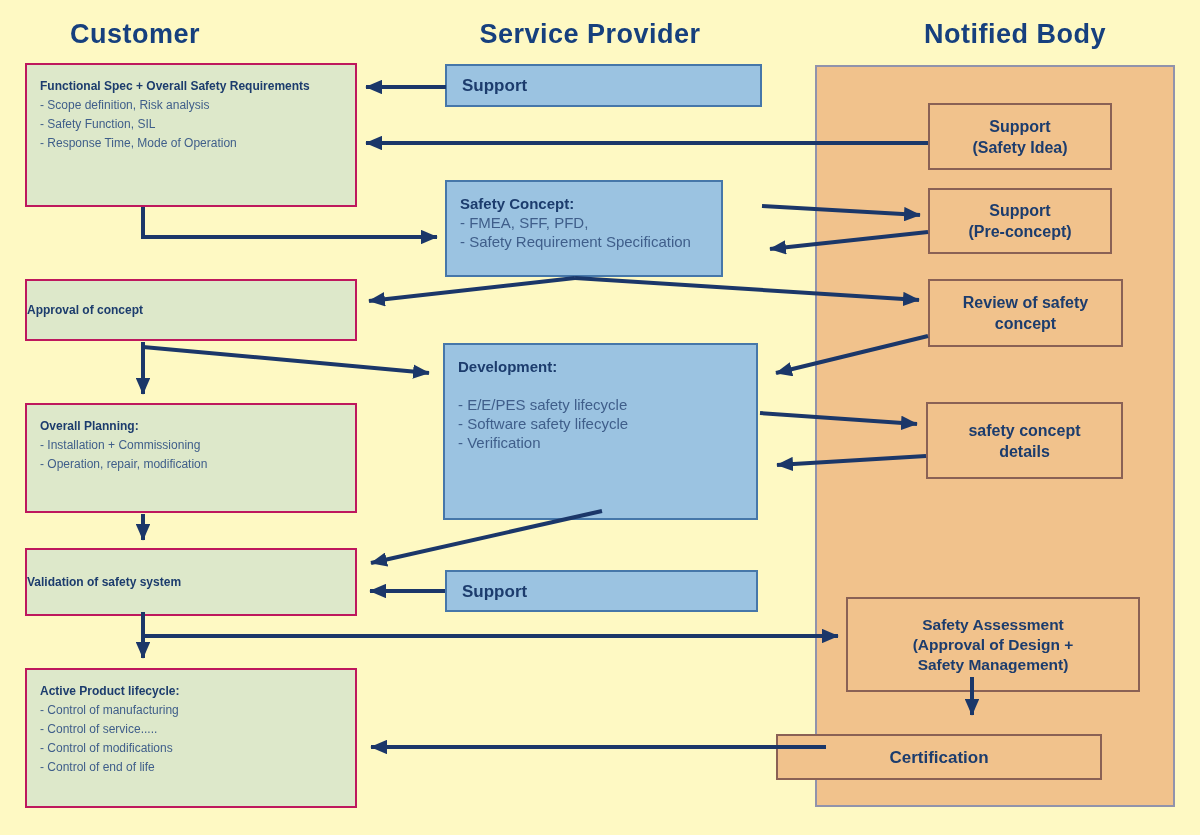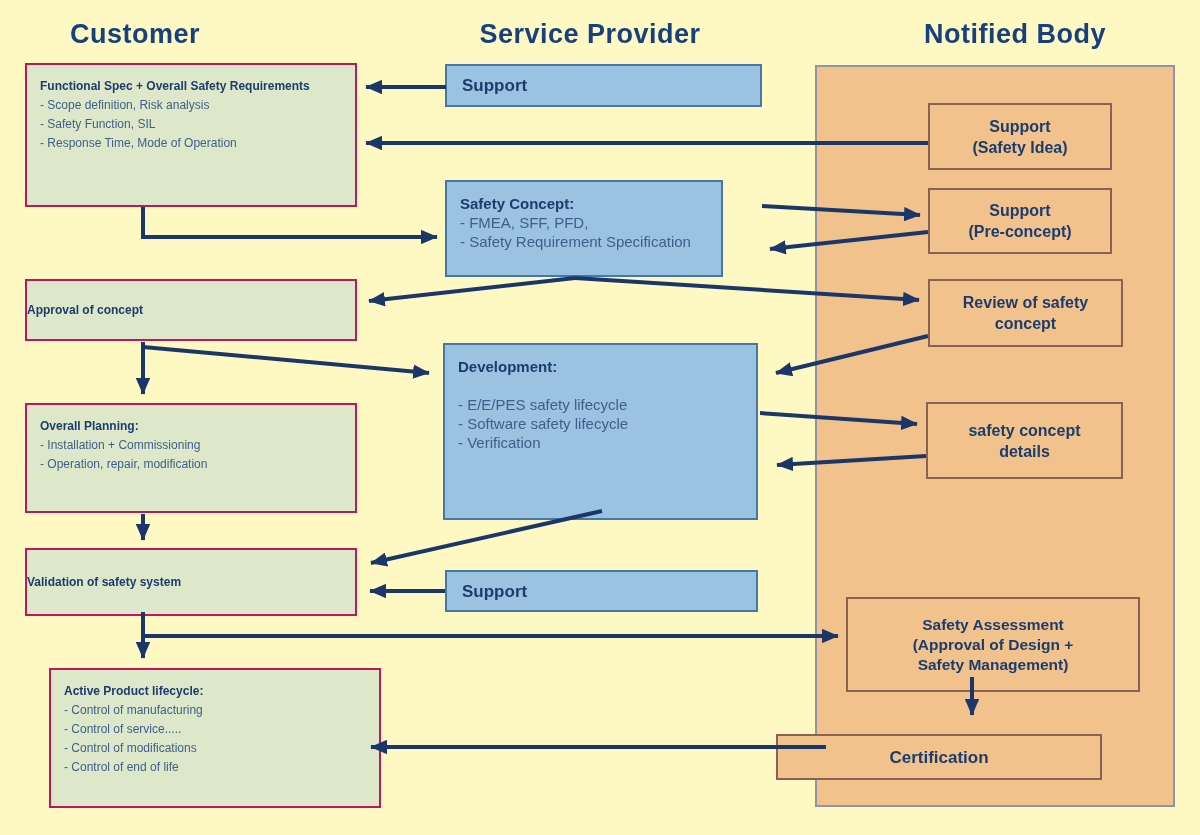--- a/index.html
+++ b/index.html
@@ -39,21 +39,21 @@
   .pad{padding:12px 8px 0 13px;}
   .vcenter{display:flex;align-items:center;}
   .title{font-weight:bold;}
   .bullet{color:#3f5e8a;}
 
   
   #box-functional-spec{left:25px;top:63px;width:332px;height:144px;}
   #box-approval{left:25px;top:279px;width:332px;height:62px;}
   #box-overall-planning{left:25px;top:403px;width:332px;height:110px;}
   #box-validation{left:25px;top:548px;width:332px;height:68px;}
-  #box-active-product{left:25px;top:668px;width:332px;height:140px;margin-left:24px;}
+  #box-active-product{left:25px;top:668px;width:332px;height:140px;}
 
   
   #box-sp-support-top{left:445px;top:64px;width:317px;height:43px;display:flex;align-items:center;padding-left:15px;font-size:17px;font-weight:bold;}
   #box-safety-concept{left:445px;top:180px;width:278px;height:97px;}
   #box-development{left:443px;top:343px;width:315px;height:177px;}
   #box-sp-support-bottom{left:445px;top:570px;width:313px;height:42px;display:flex;align-items:center;padding-left:15px;font-size:17px;font-weight:bold;}
   #box-development .gap{height:19px;}
 
   
   #box-safety-idea{left:928px;top:103px;width:184px;height:67px;}

